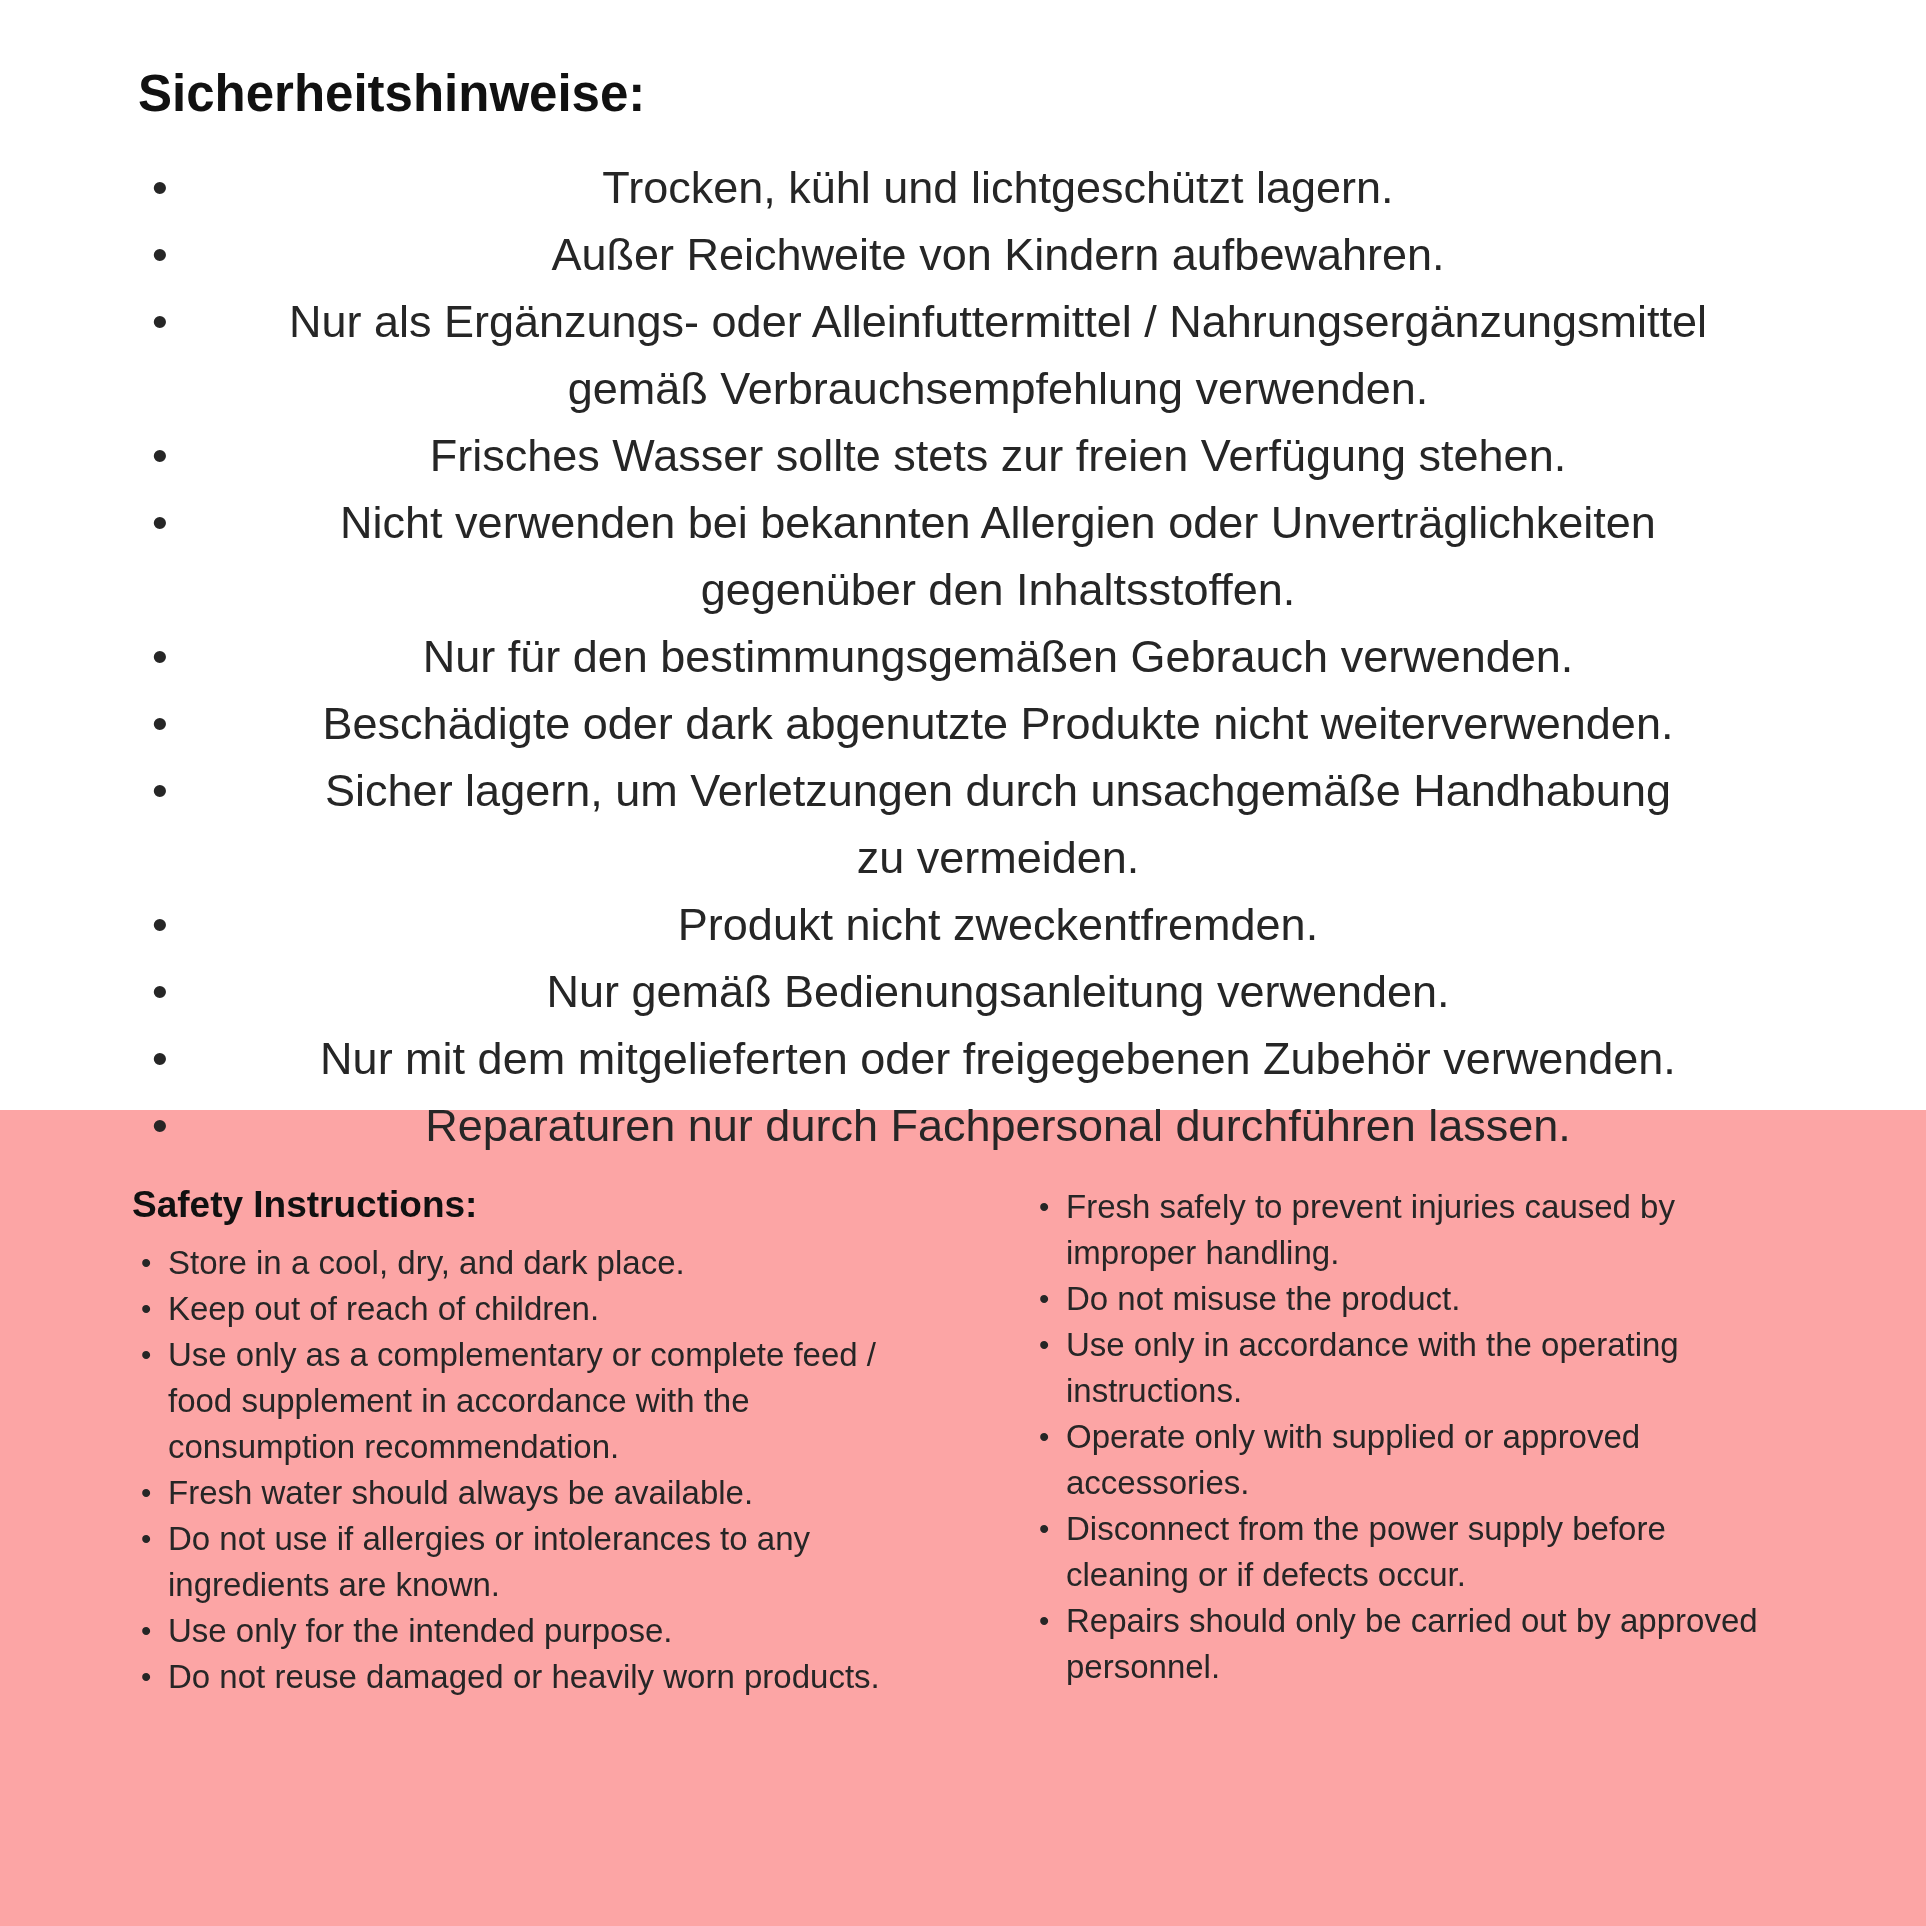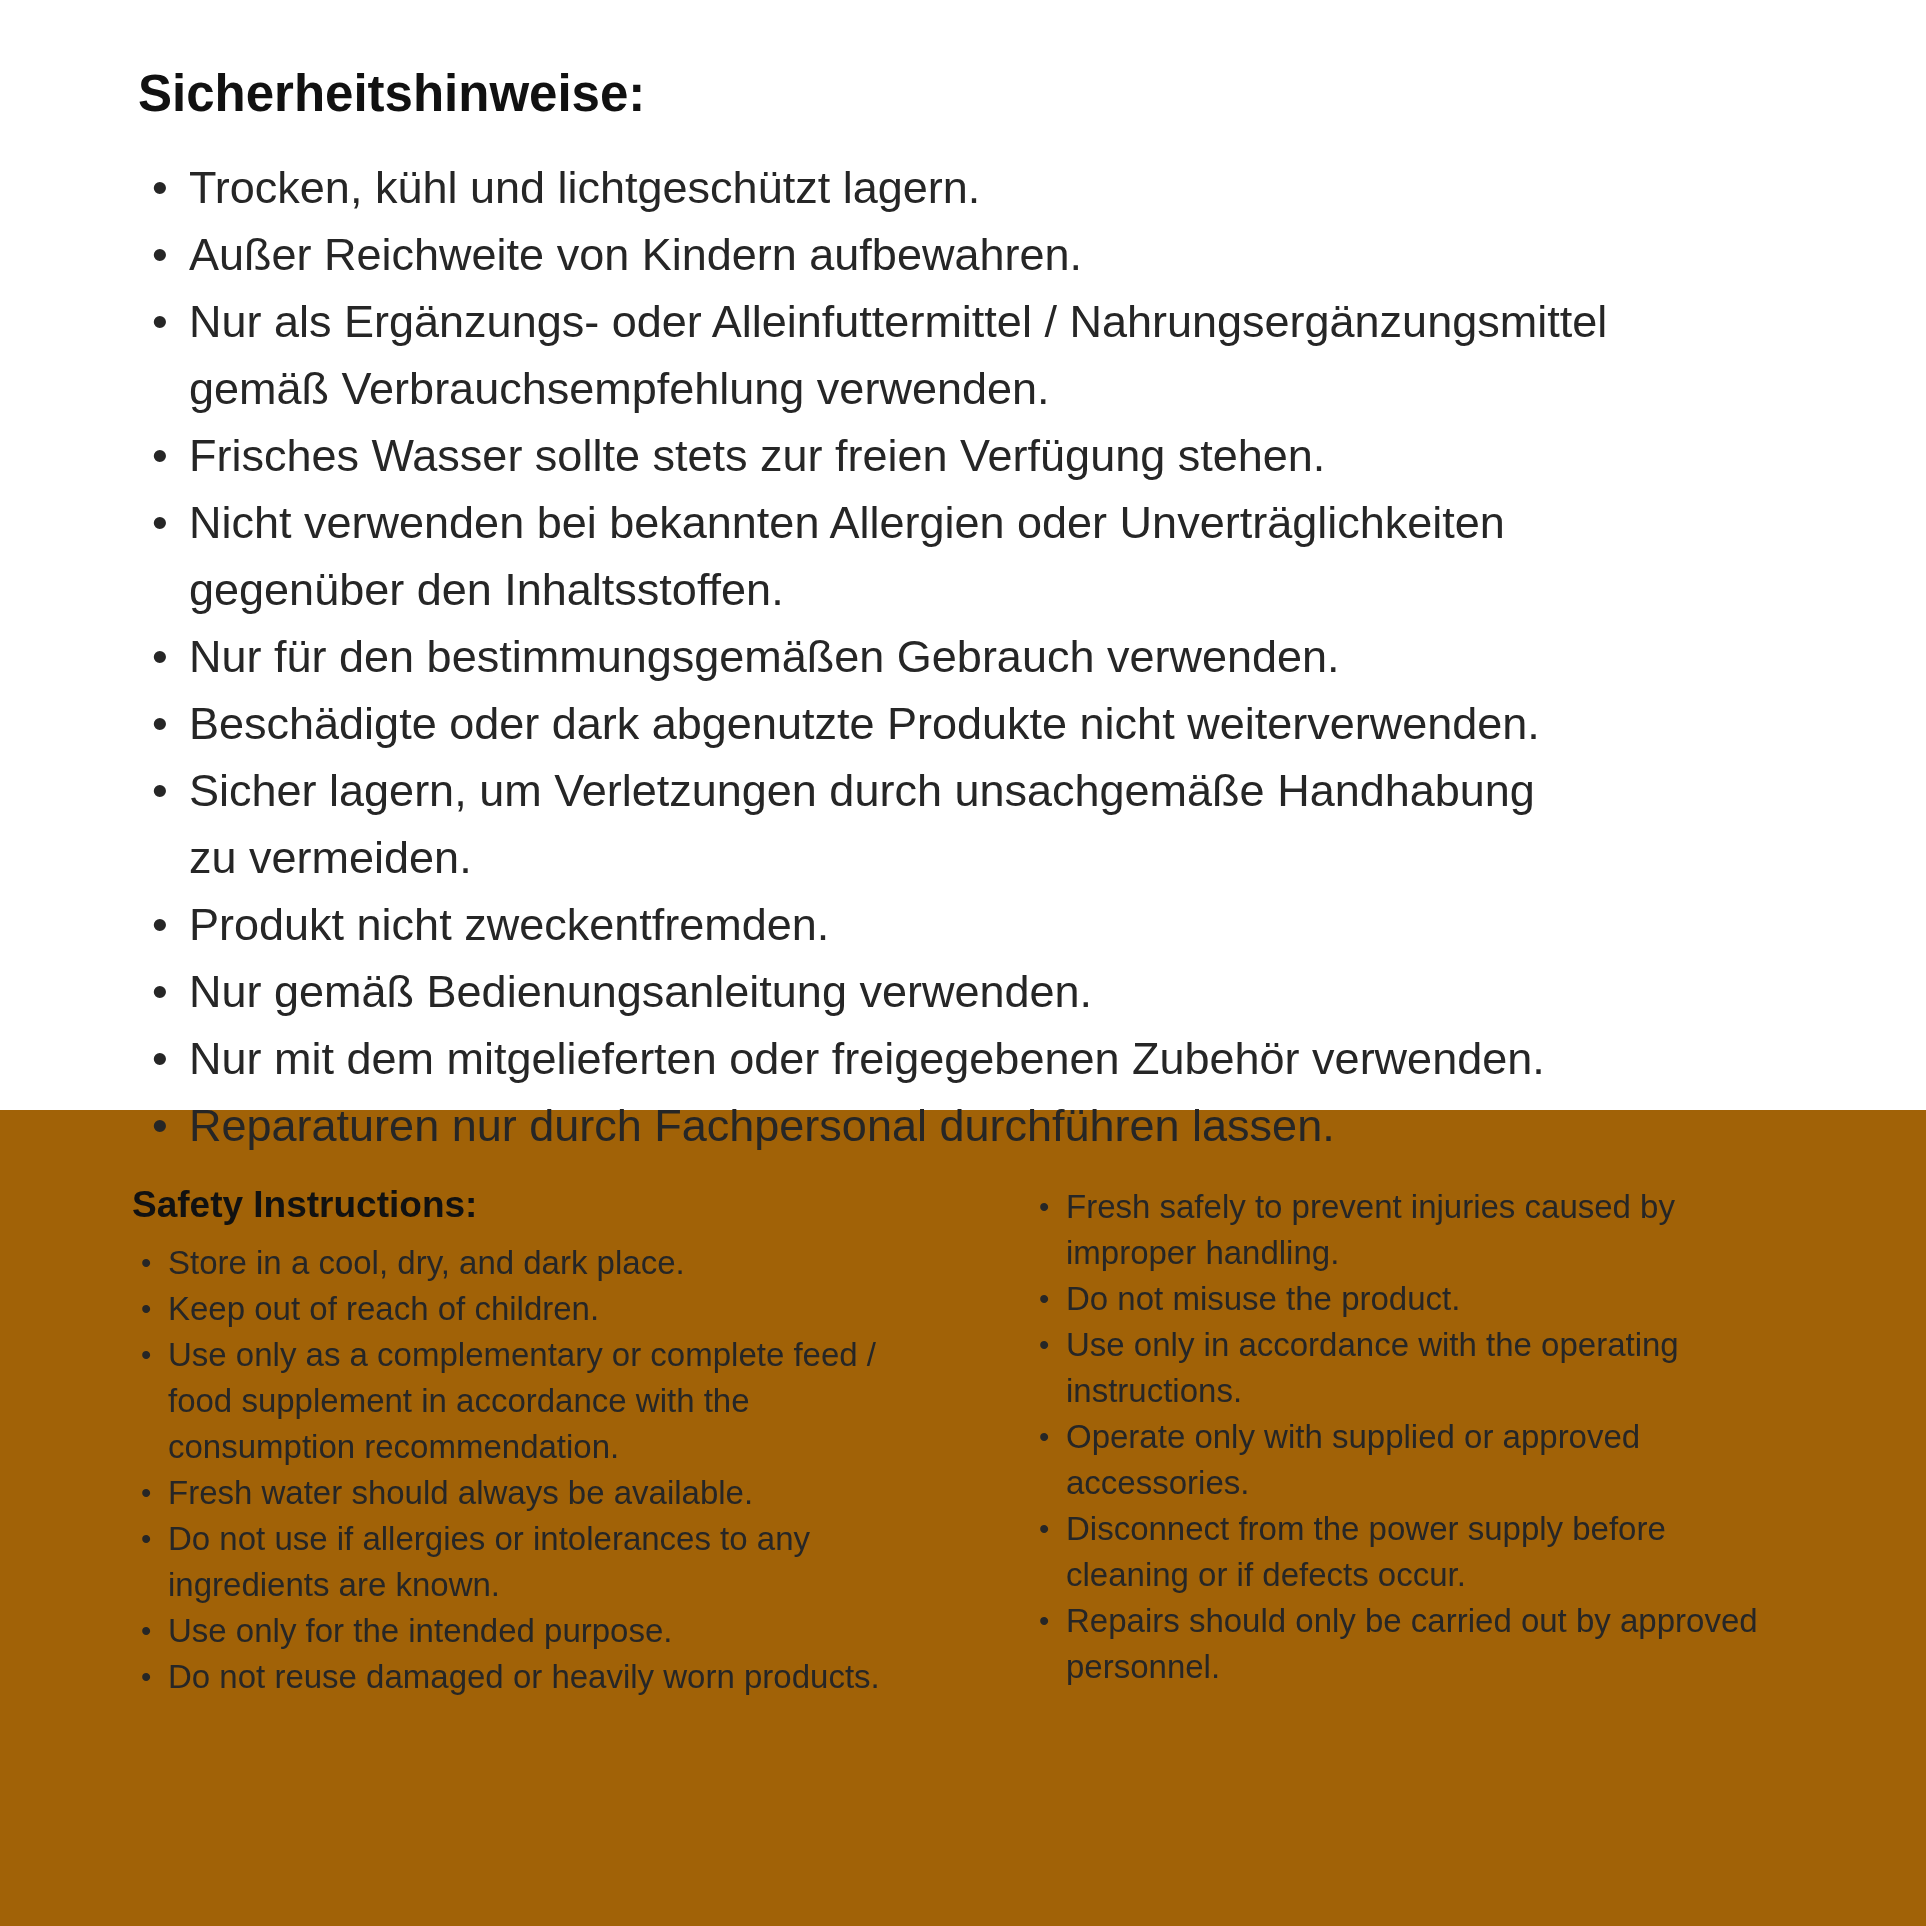--- a/index.html
+++ b/index.html
@@ -31,30 +31,31 @@
     margin-top: 31px;
     max-width: 1669px;
   }
   .german-list li {
     position: relative;
     padding-left: 51px;
     font-size: 45px;
     line-height: 67px;
     white-space: pre-line;
     color: #262626;
+    text-align: center;
   }
   .german-list li::before {
     content: "\2022";
     position: absolute;
     left: 14px;
     top: 0;
   }
   
   .english-section {
-    background: #a16207;
+    background: #fca5a5;
     flex: 1;
     padding: 74px 39px 0 132px;
     display: flex;
     gap: 51px;
   }
   .col-left { flex: 0 0 847px; }
   .col-right { flex: 1; }
   .english-title {
     font-size: 37px;
     font-weight: 700;

